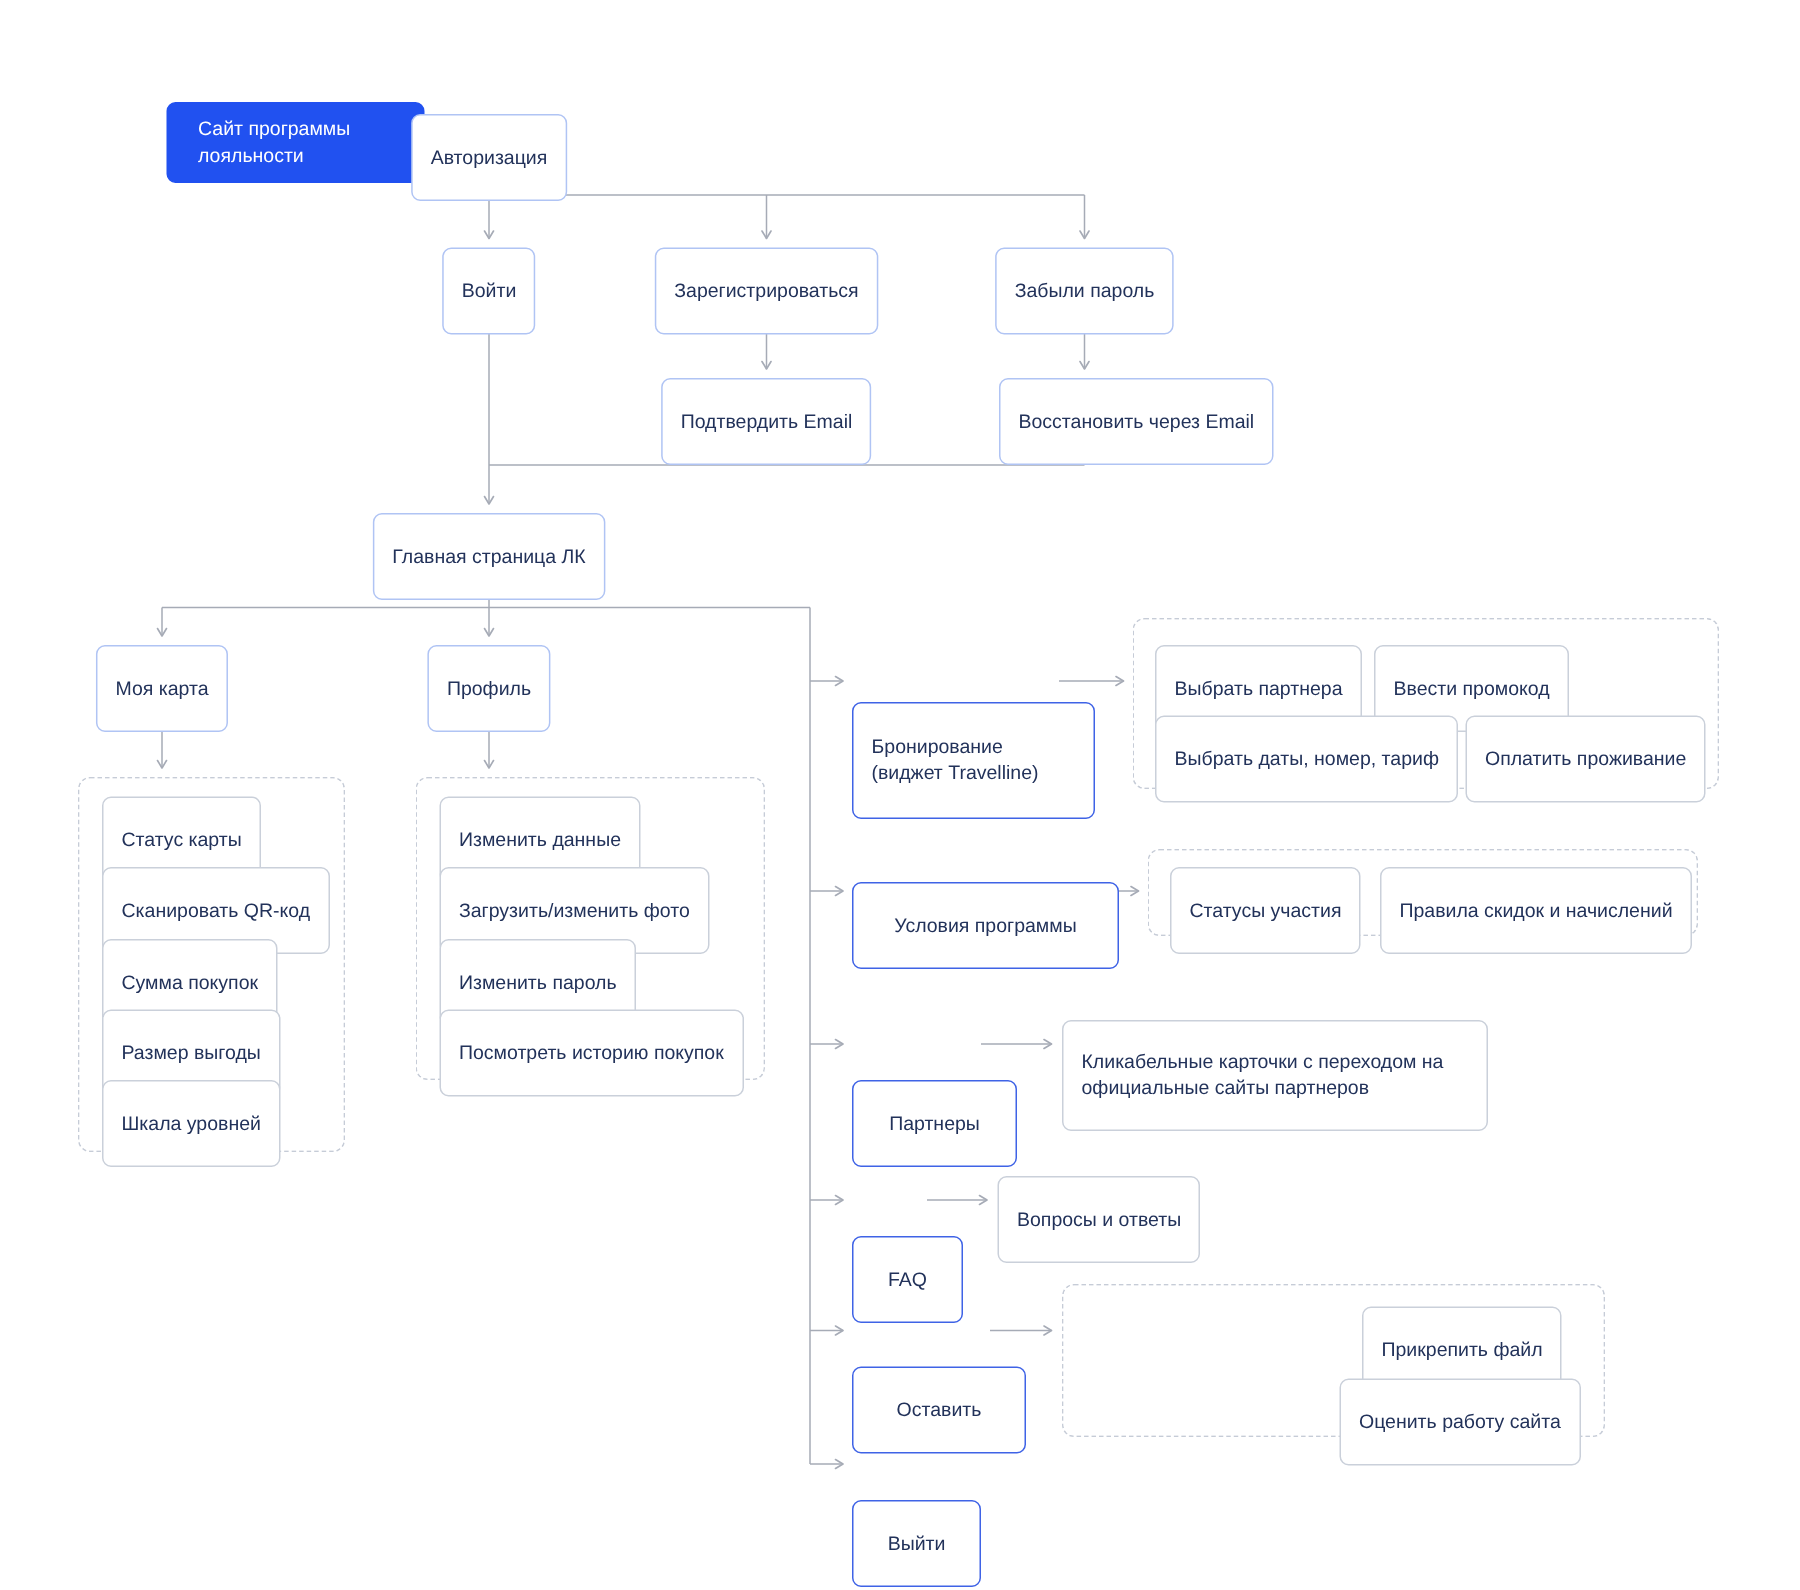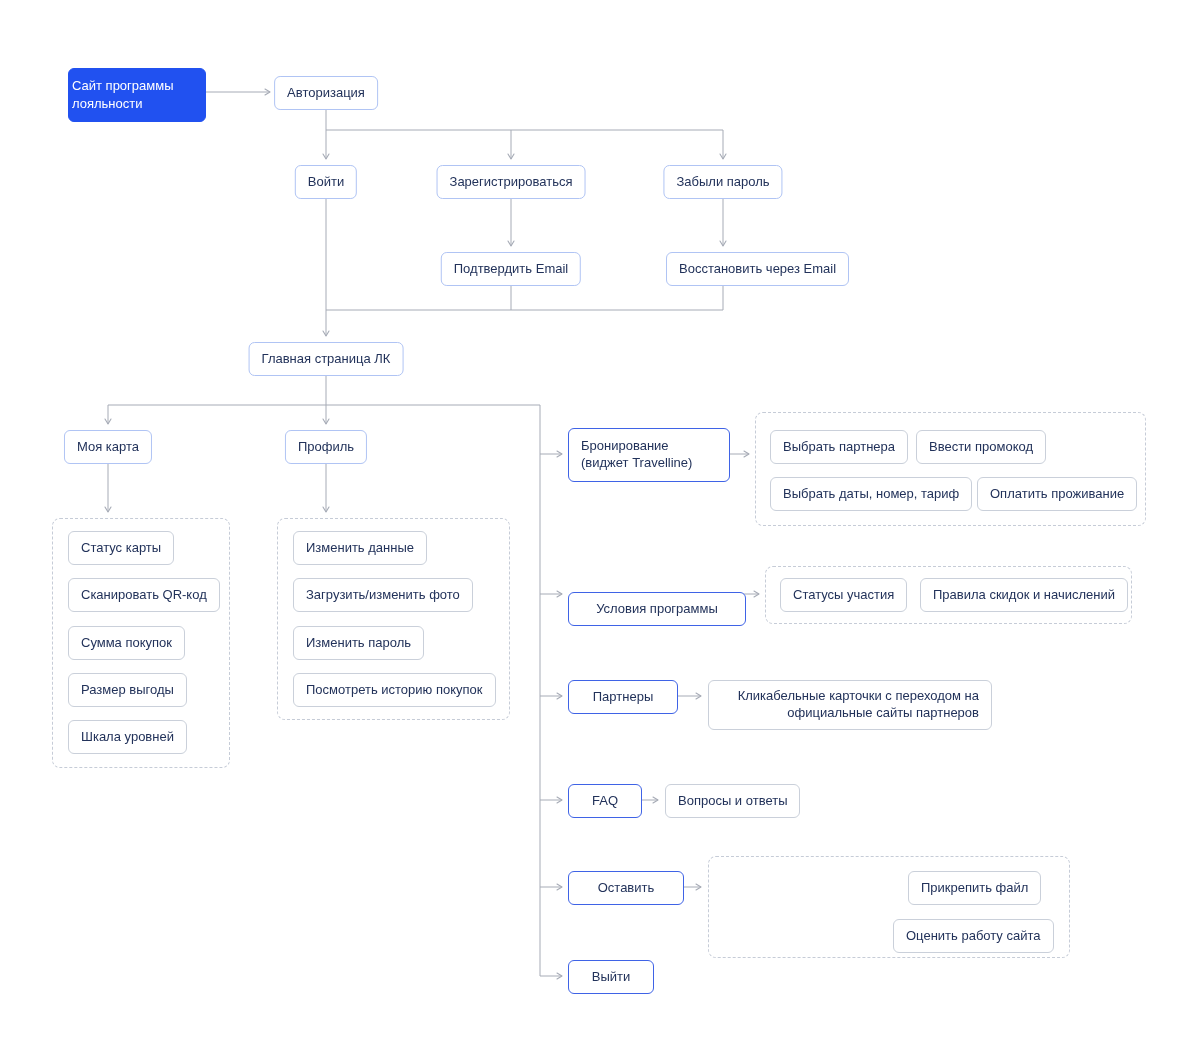--- a/index.html
+++ b/index.html
@@ -7,33 +7,33 @@
     width:1200px;height:1060px;background:#ffffff;position:relative;overflow:hidden;
     font-family:"Liberation Sans",sans-serif;
   }
   .canvas{position:absolute;left:0;top:0;width:1200px;height:1060px;}
   .connectors{position:absolute;left:0;top:0;z-index:0;}
   .group{
     position:absolute;border:1px dashed #c6ccd7;border-radius:8px;z-index:1;background:transparent;
   }
   .node{
     position:absolute;display:inline-flex;align-items:center;justify-content:center;
-    height:32px;padding:0 12px;background:#ffffff;border:1px solid #b0c4f4;border-radius:6px;
+    height:32px;padding:12px 12px;background:#ffffff;border:1px solid #b0c4f4;border-radius:6px;
     font-size:13px;color:#22325a;white-space:nowrap;z-index:2;line-height:1.3;
   }
   .cx{transform:translateX(-50%);}
-  .strong{border-color:#3f63e6;}
+  .strong{border-color:#3f63e6;margin-top:40px;}
   .gray{border-color:#cad0da;}
   .root{
     background:#2151f0;border:1px solid #2151f0;color:#ffffff;white-space:normal;height:auto;
-    padding:8px 3px;justify-content:flex-start;text-align:left;line-height:1.4;border-radius:6px;
+    padding:8px 20px;justify-content:flex-start;text-align:left;line-height:1.4;border-radius:6px;margin-left:43px;
   }
   .booking{flex-direction:column;align-items:flex-start;justify-content:center;height:52px;}
   .booking span{display:block;}
-  .multiline{white-space:normal;justify-content:flex-start;text-align:right;}
+  .multiline{white-space:normal;justify-content:flex-start;text-align:left;}
 </style>
 </head>
 <body>
 
 <div class="canvas">
 
   <svg class="connectors" width="1200" height="1060">
     <defs>
       <marker id="arr" viewBox="0 0 8 8" refX="6" refY="4" markerWidth="8" markerHeight="8" orient="auto-start-reverse">
         <path d="M1 1 L6 4 L1 7" fill="none" stroke="#a6abb6" stroke-width="1.1" stroke-linecap="round" stroke-linejoin="round"></path>
@@ -89,21 +89,21 @@
   <div class="node cx" style="left:326px;top:342px">Главная страница ЛК</div>
   <div class="node" style="left:666px;top:252px">Восстановить через Email</div>
 
   <div class="node cx" style="left:108px;top:430px">Моя карта</div>
   <div class="node cx" style="left:326px;top:430px">Профиль</div>
 
   <div class="node strong booking" style="left:568px;top:428px;width:136px">
     <span>Бронирование</span>
     <span>(виджет Travelline)</span>
   </div>
-  <div class="node strong" style="left:568px;top:592px;width:152px">Условия программы</div>
+  <div class="node strong" style="left:568px;top:548px;width:152px">Условия программы</div>
   <div class="node strong" style="left:568px;top:680px;width:84px">Партнеры</div>
   <div class="node strong" style="left:568px;top:784px;width:48px">FAQ</div>
   <div class="node strong" style="left:568px;top:871px;width:90px">Оставить</div>
   <div class="node strong" style="left:568px;top:960px;width:60px">Выйти</div>
 
   <div class="node gray" style="left:68px;top:531px">Статус карты</div>
   <div class="node gray" style="left:68px;top:578px">Сканировать QR-код</div>
   <div class="node gray" style="left:68px;top:626px">Сумма покупок</div>
   <div class="node gray" style="left:68px;top:673px">Размер выгоды</div>
   <div class="node gray" style="left:68px;top:720px">Шкала уровней</div>

